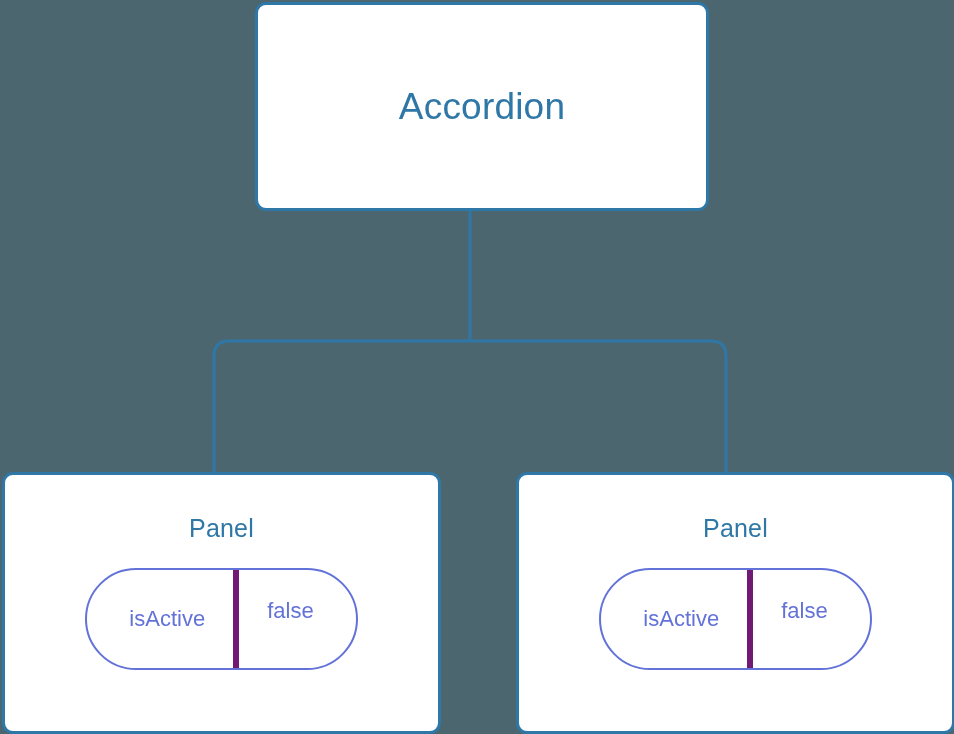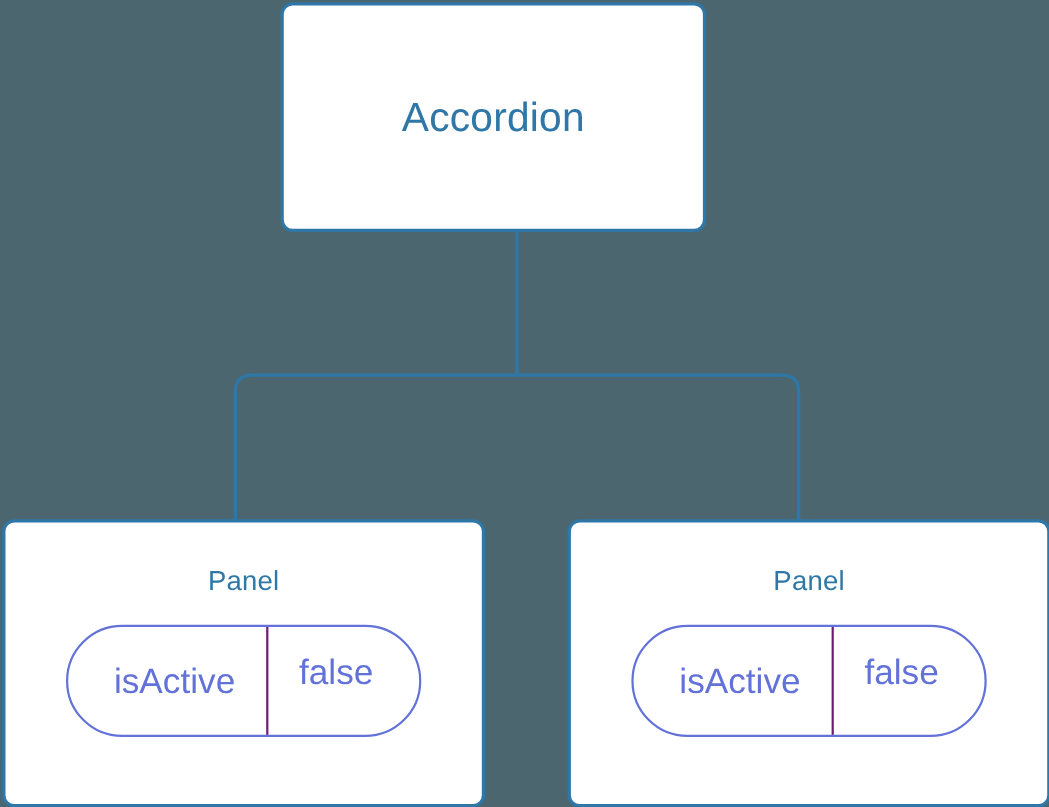--- a/index.html
+++ b/index.html
@@ -41,21 +41,21 @@
     box-sizing: border-box;
     display: flex;
     flex-direction: column;
     align-items: center;
   }
 
   
   .node.root {
     left: 255px;
     top: 2px;
-    width: 387px;
+    width: 454px;
     height: 209px;
     justify-content: center;
   }
   .node.root .node-title {
     font-size: 37px;
   }
 
   
   .node.leaf {
     width: 439px;
@@ -93,31 +93,31 @@
     display: flex;
     align-items: stretch;
     background: #ffffff;
   }
   .prop-key,
   .prop-value {
     display: flex;
     align-items: center;
     justify-content: center;
     color: #6272d8;
-    font-size: 32px;
+    font-size: 22px;
     line-height: 1;
     white-space: nowrap;
     box-sizing: border-box;
   }
   .prop-key {
     padding: 0 28px 0 42px;
   }
   .prop-value {
     padding: 0 42px 16px 28px;
-    border-left: 2px solid #701a75;
+    border-left: 6px solid #701a75;
     text-align: right;
   }
 </style>
 </head>
 <body>
 
 <div id="canvas">
 
   <svg id="connectors" viewBox="0 0 954 734" width="954" height="734" aria-hidden="true">
 

